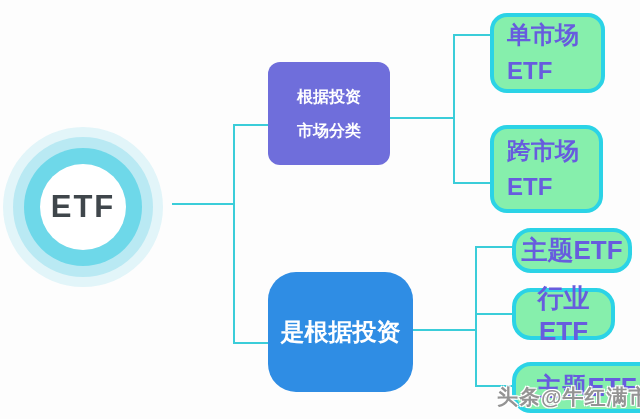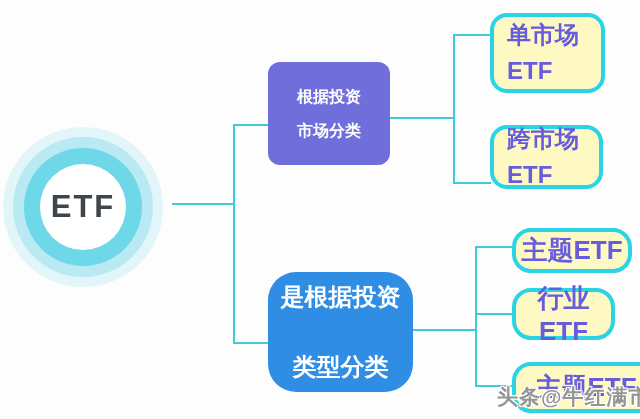--- a/index.html
+++ b/index.html
@@ -39,35 +39,35 @@
     font-size:16px;line-height:34px;
   }
   .branch-type{
     left:268px;top:272px;width:145px;height:120px;
     background:#2f8de4;border-radius:28px;
     font-size:24px;line-height:38px;gap:32px;
   }
   
   .leaf-box{
     position:absolute;z-index:2;
-    background:#fef9c3;border:4px solid #2bd3e6;
+    background:#86efac;border:4px solid #2bd3e6;
     color:#675cde;font-weight:bold;
     box-sizing:border-box;
     display:flex;flex-direction:column;justify-content:center;
   }
   .leaf-two{
     border-radius:17px;font-size:24px;line-height:36px;
     padding-left:13px;text-align:left;
   }
   .leaf-one{
     border-radius:19px;font-size:26px;
     align-items:center;text-align:center;
   }
   .leaf-single-market{left:490px;top:13px;width:115px;height:80px;}
-  .leaf-cross-market{left:490px;top:125px;width:113px;height:64px;}
+  .leaf-cross-market{left:490px;top:125px;width:113px;height:88px;}
   .leaf-broad{left:512px;top:228px;width:120px;height:45px;}
   .leaf-industry{left:512px;top:288px;width:103px;height:52px;}
   .leaf-theme{left:512px;top:362px;width:148px;height:51px;}
   
   .watermark{
     position:absolute;left:497px;top:383px;z-index:4;
     font-size:21px;font-weight:bold;color:#949494;
     letter-spacing:1px;white-space:nowrap;
     text-shadow:
       -1px -1px 0 #ffffff,1px -1px 0 #ffffff,
@@ -100,21 +100,20 @@
     <span>ETF</span>
   </div>
 
   <div class="branch-box branch-market">
     <span>根据投资</span>
     <span>市场分类</span>
   </div>
 
   <div class="branch-box branch-type">
     <span>是根据投资</span>
-    <span>类型分类</span>
   </div>
 
   <div class="leaf-box leaf-two leaf-single-market">
     <span>单市场</span>
     <span>ETF</span>
   </div>
   <div class="leaf-box leaf-two leaf-cross-market">
     <span>跨市场</span>
     <span>ETF</span>
   </div>

